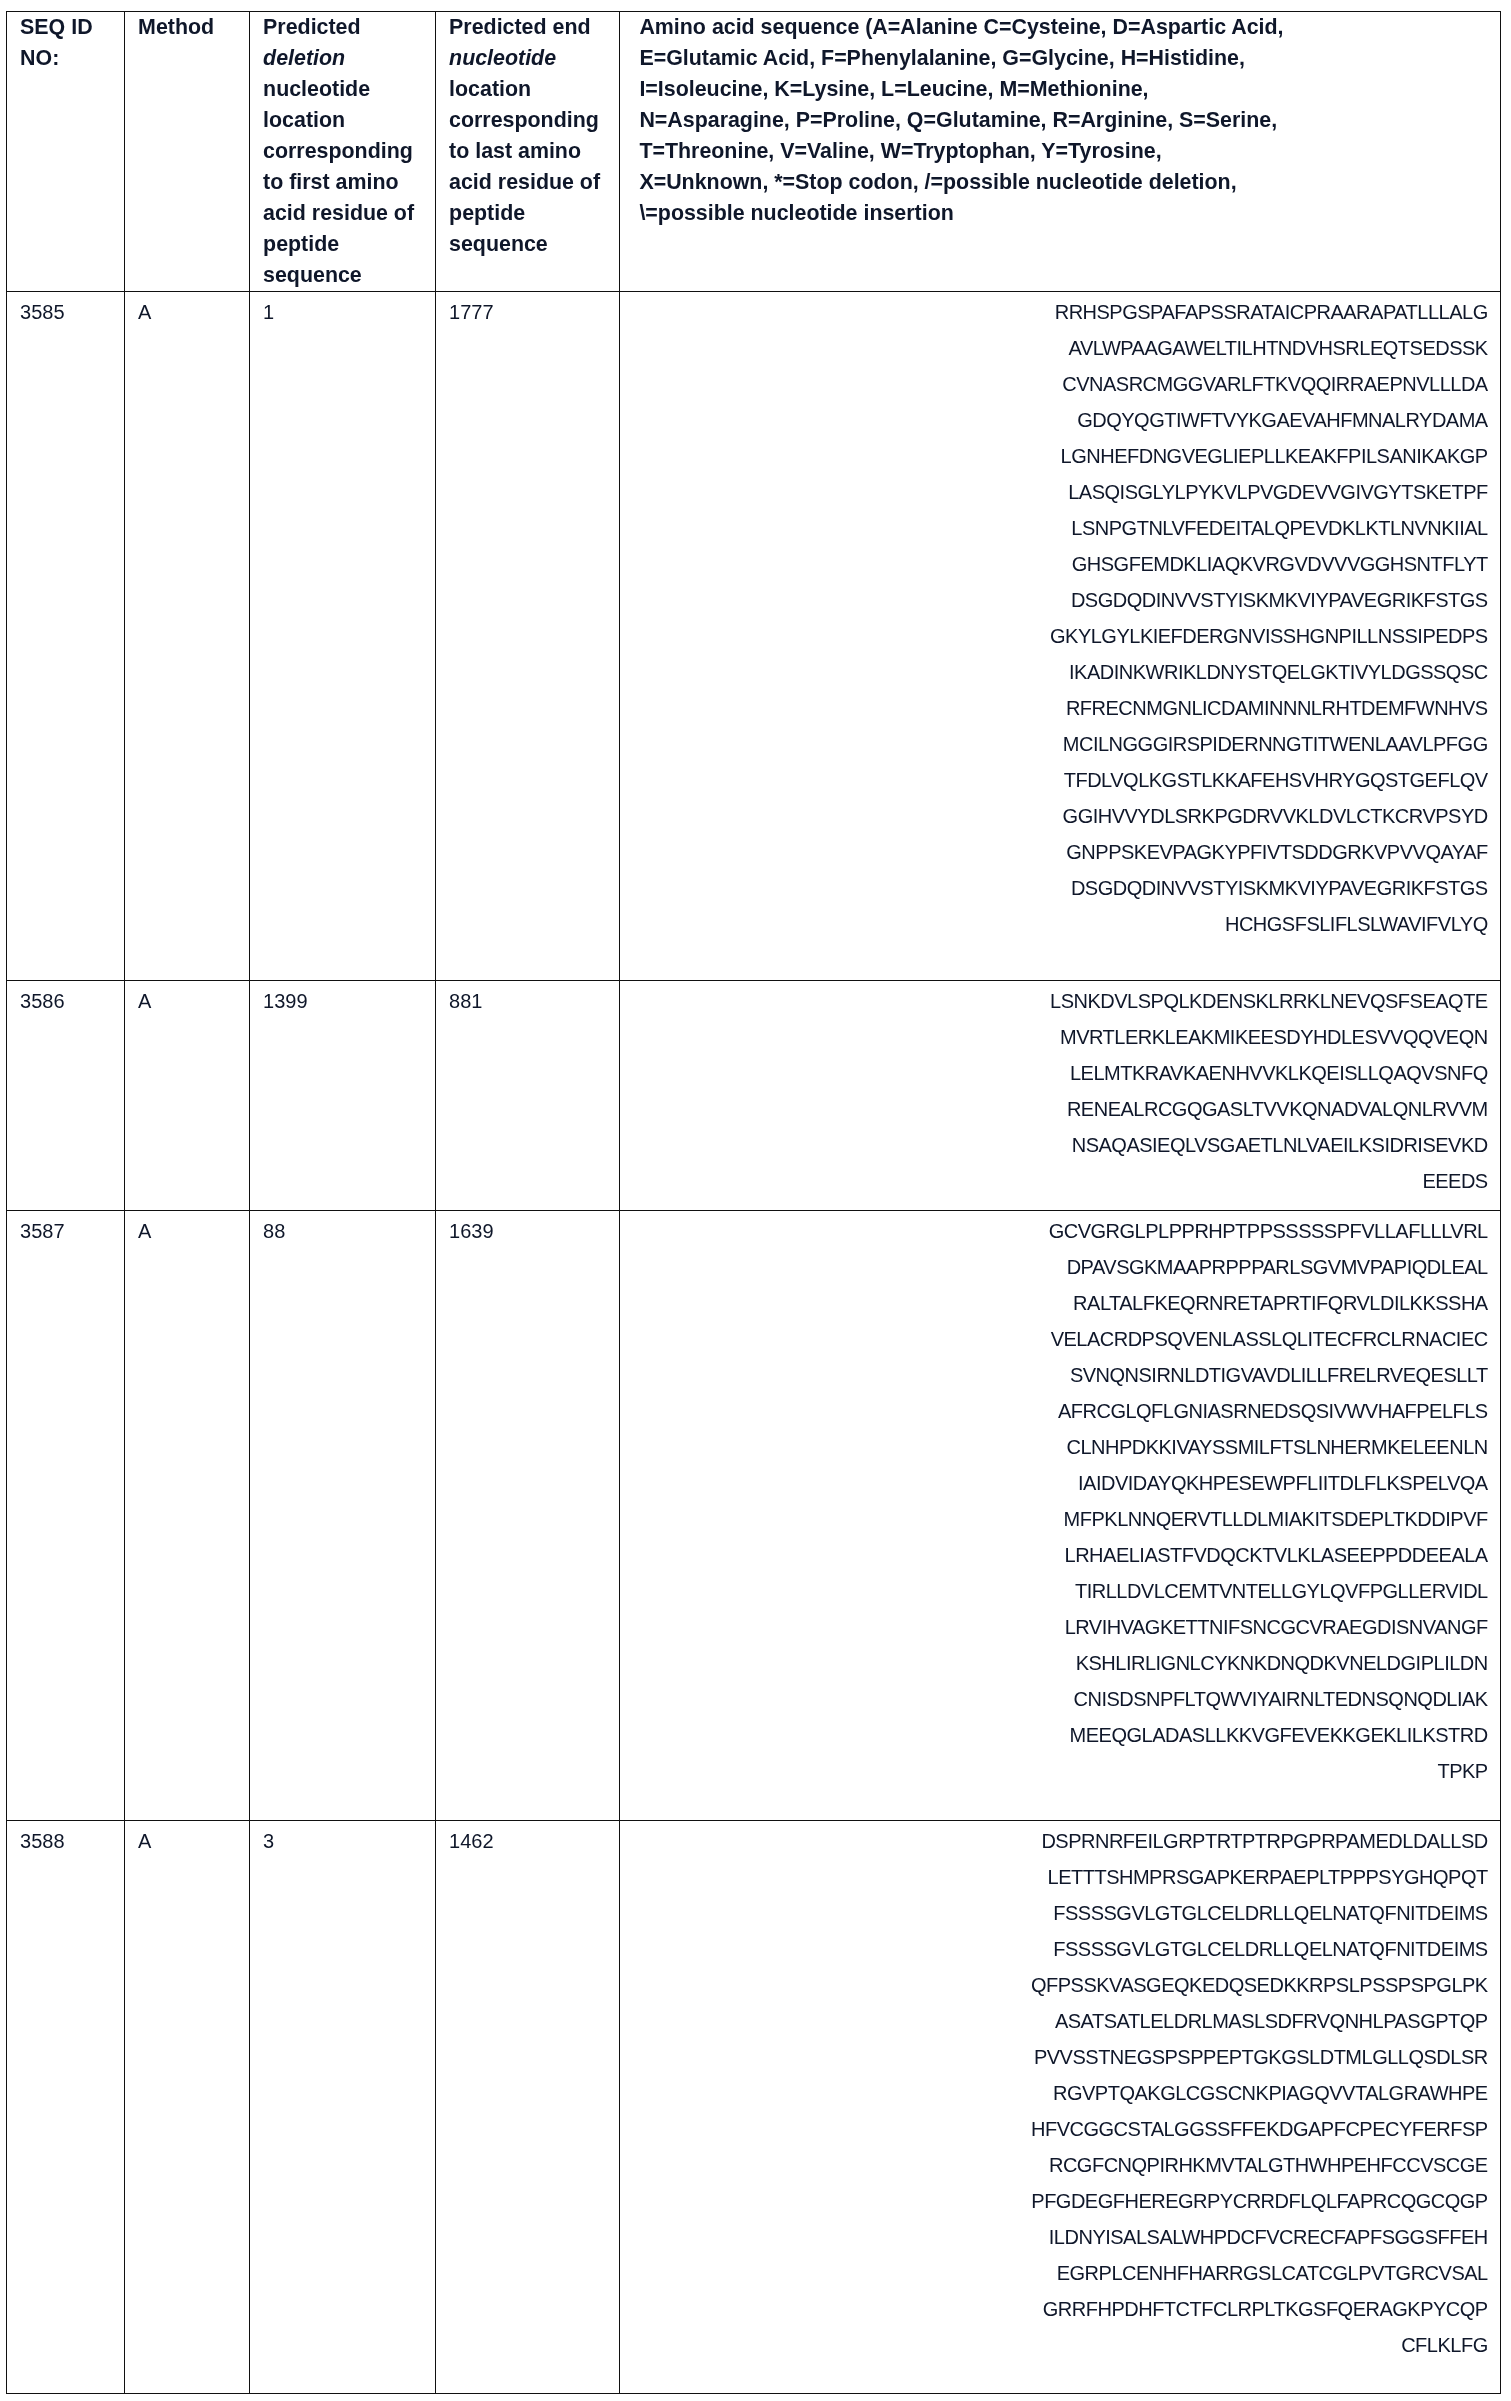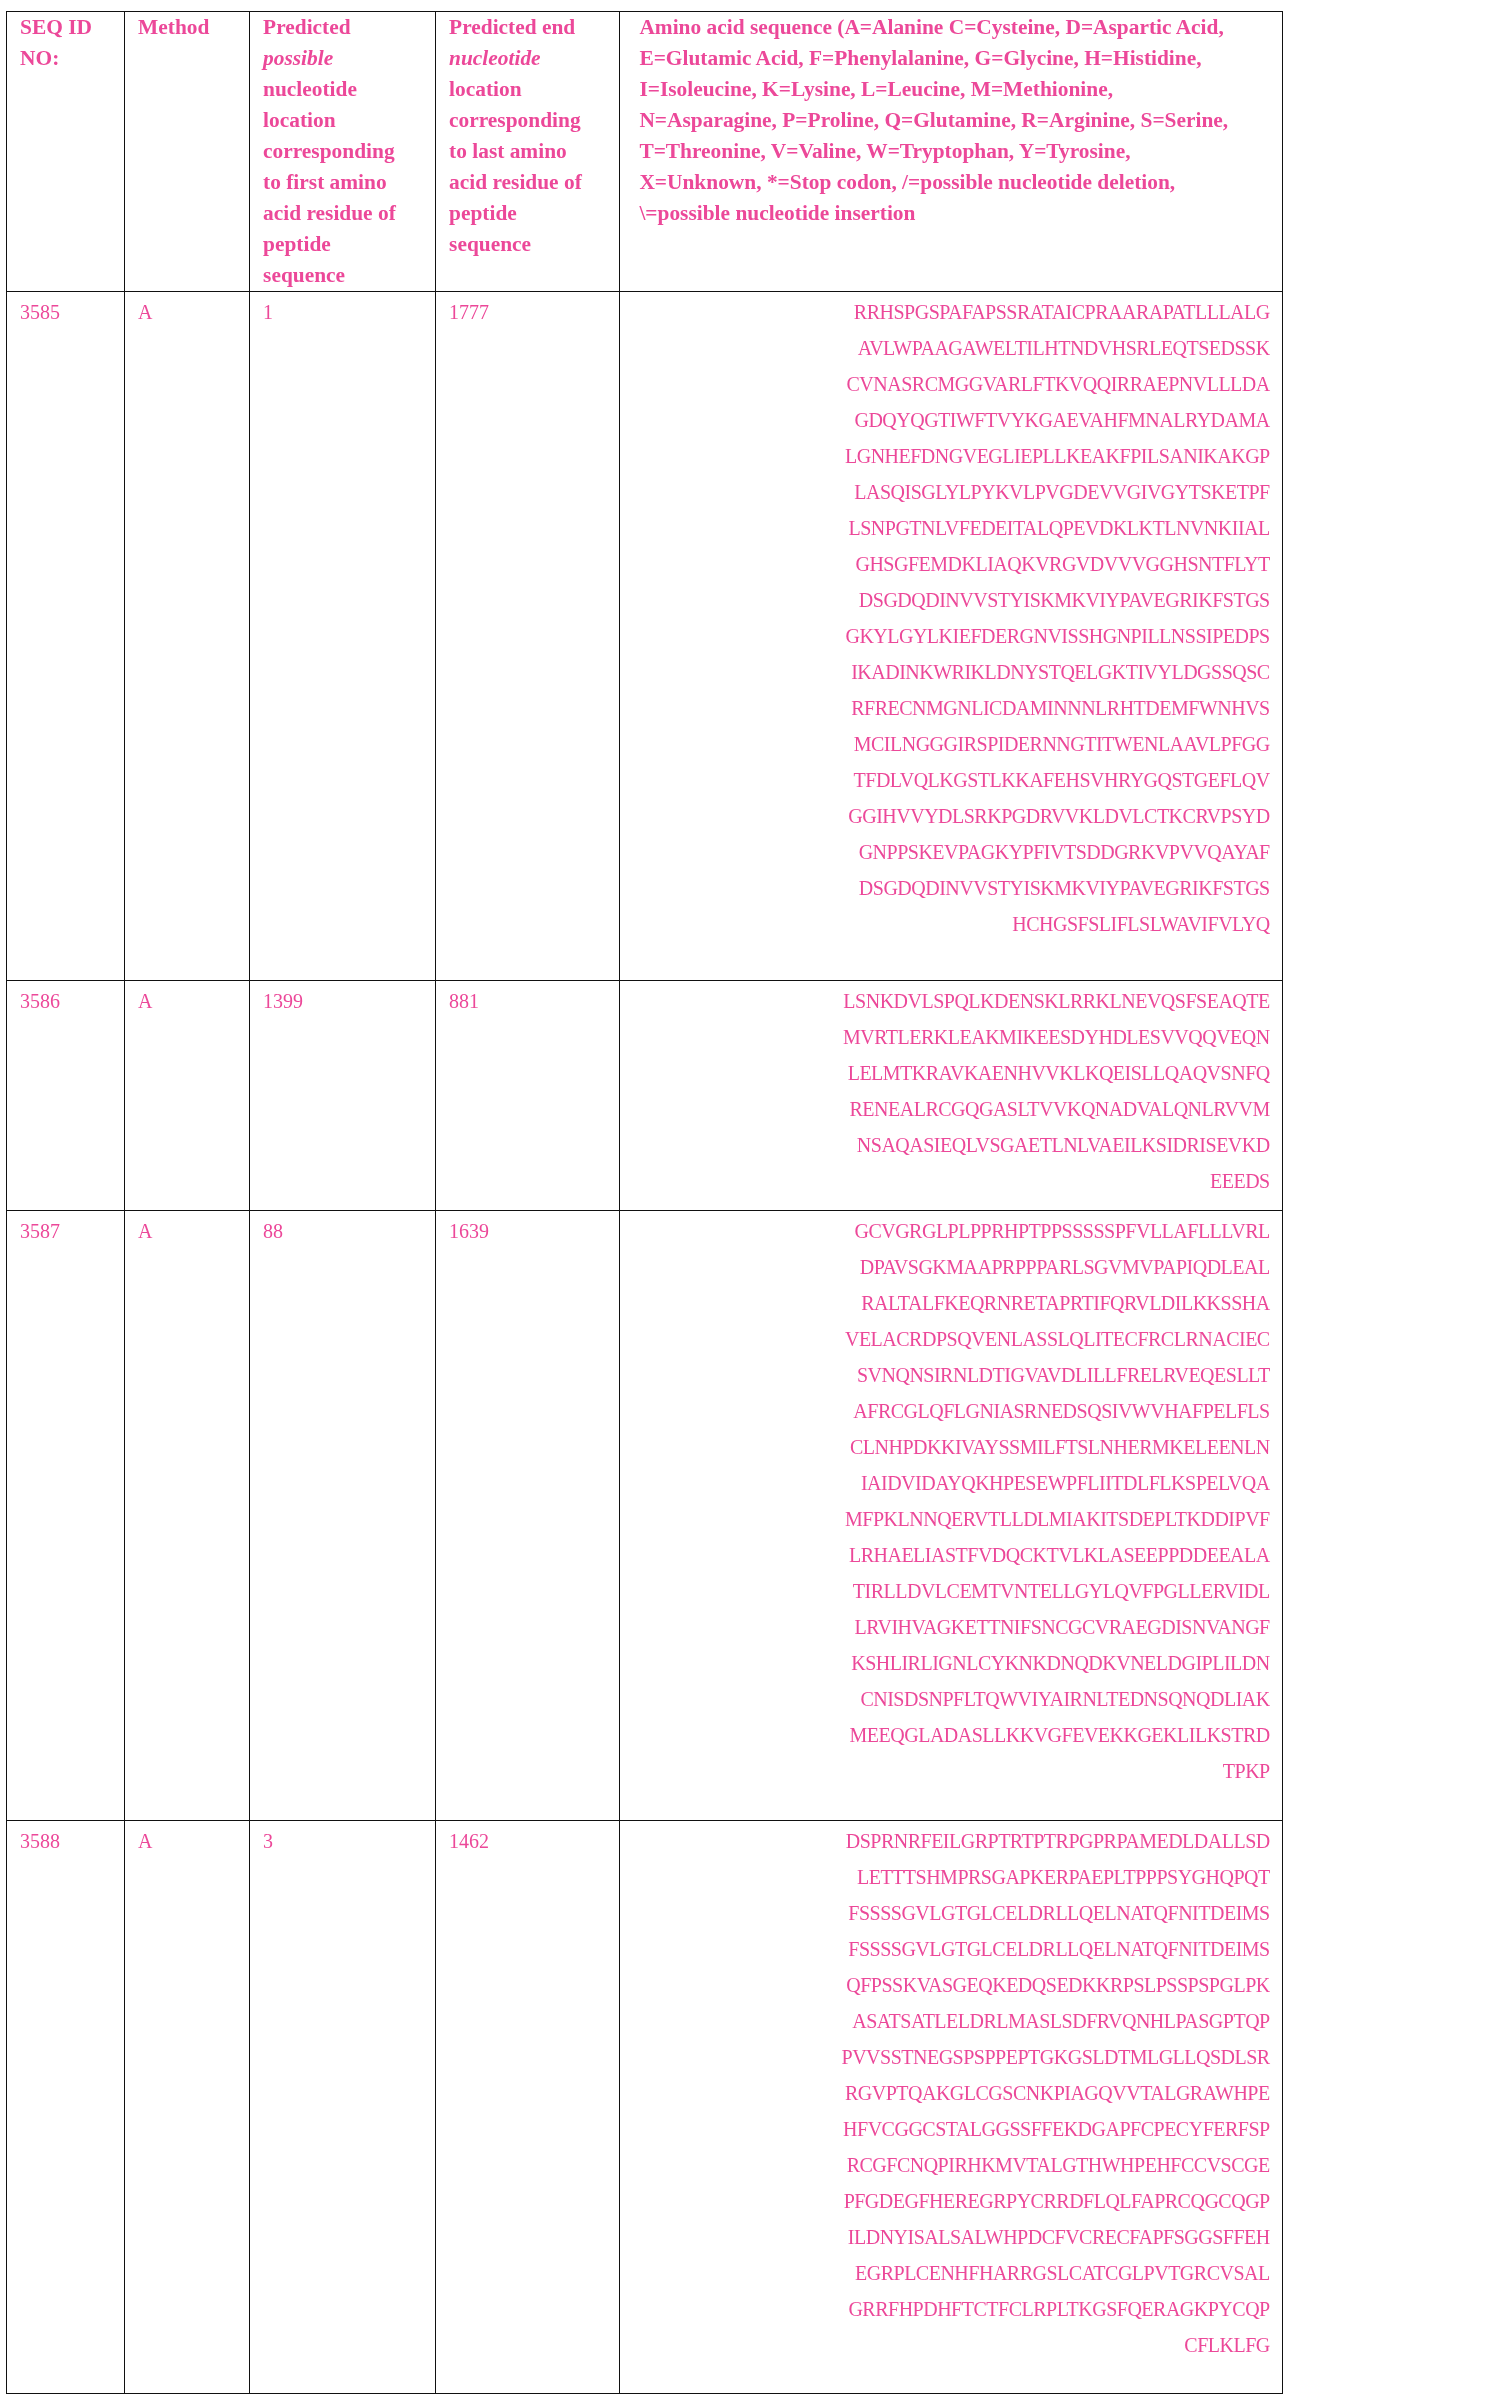--- a/index.html
+++ b/index.html
@@ -1,21 +1,21 @@
 <!DOCTYPE html>
 <html style="font-size:12.7px"><head>
 <meta charset="utf-8">
 <style>
   html, body { margin: 0; padding: 0; background: #ffffff; }
   body { width: 1511px; height: 2401px; position: relative; overflow: hidden; }
   table.seq-table {
     position: absolute; left: 6.4px; top: 11px;
-    width: 1277px; border-collapse: collapse;
-    font-family: Liberation Serif, serif;
-    color: #ec4899;
+    width: 1495px; border-collapse: collapse;
+    font-family: Liberation Sans, sans-serif;
+    color: #0f172a;
   }
   .seq-table td, .seq-table th {
     border: 1.6px solid #111;
     vertical-align: top;
     text-align: left;
     padding: 1.6px 12.7px 0 12.7px;
   }
   .seq-table th {
     font-weight: bold;
     font-size: 21.4px;
@@ -57,21 +57,21 @@
       <tr class="header-row">
     <th>
       <span class="hdr-line">SEQ ID</span>
       <span class="hdr-line">NO:</span>
     </th>
     <th>
       <span class="hdr-line">Method</span>
     </th>
     <th>
       <span class="hdr-line">Predicted</span>
-      <span class="hdr-line it">possible</span>
+      <span class="hdr-line it">deletion</span>
       <span class="hdr-line">nucleotide</span>
       <span class="hdr-line">location</span>
       <span class="hdr-line">corresponding</span>
       <span class="hdr-line">to first amino</span>
       <span class="hdr-line">acid residue of</span>
       <span class="hdr-line">peptide</span>
       <span class="hdr-line">sequence</span>
     </th>
     <th>
       <span class="hdr-line">Predicted end</span>

